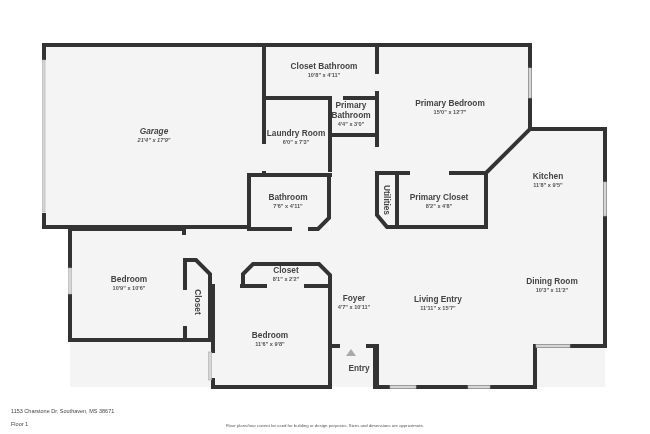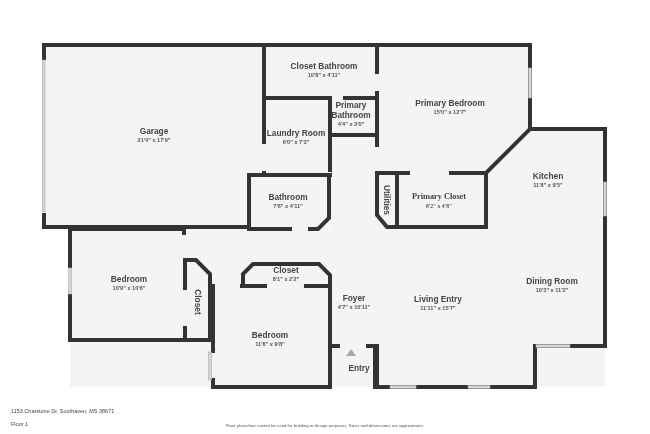--- a/index.html
+++ b/index.html
@@ -87,21 +87,21 @@
     <rect class="window-frame" x="528.5" y="68" width="3" height="30"></rect>
     <rect class="window-frame" x="603.5" y="182" width="3" height="34"></rect>
     <rect class="window-frame" x="536" y="344.5" width="34" height="3"></rect>
     <rect class="window-frame" x="390" y="385.5" width="26" height="3"></rect>
     <rect class="window-frame" x="468" y="385.5" width="22" height="3"></rect>
     <rect class="window-frame" x="68.5" y="268" width="3" height="26"></rect>
     <rect class="window-frame" x="208.5" y="352" width="3" height="28"></rect>
   </g>
 </svg>
 
-<div class="label" style="left:154px; top:135px;">
+<div class="label" style="left:154px; top:135px;font-style:italic;">
   <span class="name">Garage</span>
   <span class="dim">21'4" x 17'9"</span>
 </div>
 <div class="label" style="left:324px; top:70px;">
   <span class="name">Closet Bathroom</span>
   <span class="dim">10'8" x 4'11"</span>
 </div>
 <div class="label" style="left:351px; top:114px;">
   <span class="name">Primary</span>
   <span class="name">Bathroom</span>
@@ -115,21 +115,21 @@
   <span class="name">Primary Bedroom</span>
   <span class="dim">15'0" x 12'7"</span>
 </div>
 <div class="label" style="left:288px; top:201px;">
   <span class="name">Bathroom</span>
   <span class="dim">7'6" x 4'11"</span>
 </div>
 <div class="label vertical" style="left:387px; top:200px;">
   <span class="name">Utilities</span>
 </div>
-<div class="label" style="left:439px; top:201px;font-family:Liberation Serif, serif;">
+<div class="label" style="left:439px; top:201px;">
   <span class="name">Primary Closet</span>
   <span class="dim">8'2" x 4'8"</span>
 </div>
 <div class="label" style="left:548px; top:180px;">
   <span class="name">Kitchen</span>
   <span class="dim">11'8" x 9'5"</span>
 </div>
 <div class="label" style="left:129px; top:283px;">
   <span class="name">Bedroom</span>
   <span class="dim">10'9" x 10'6"</span>

